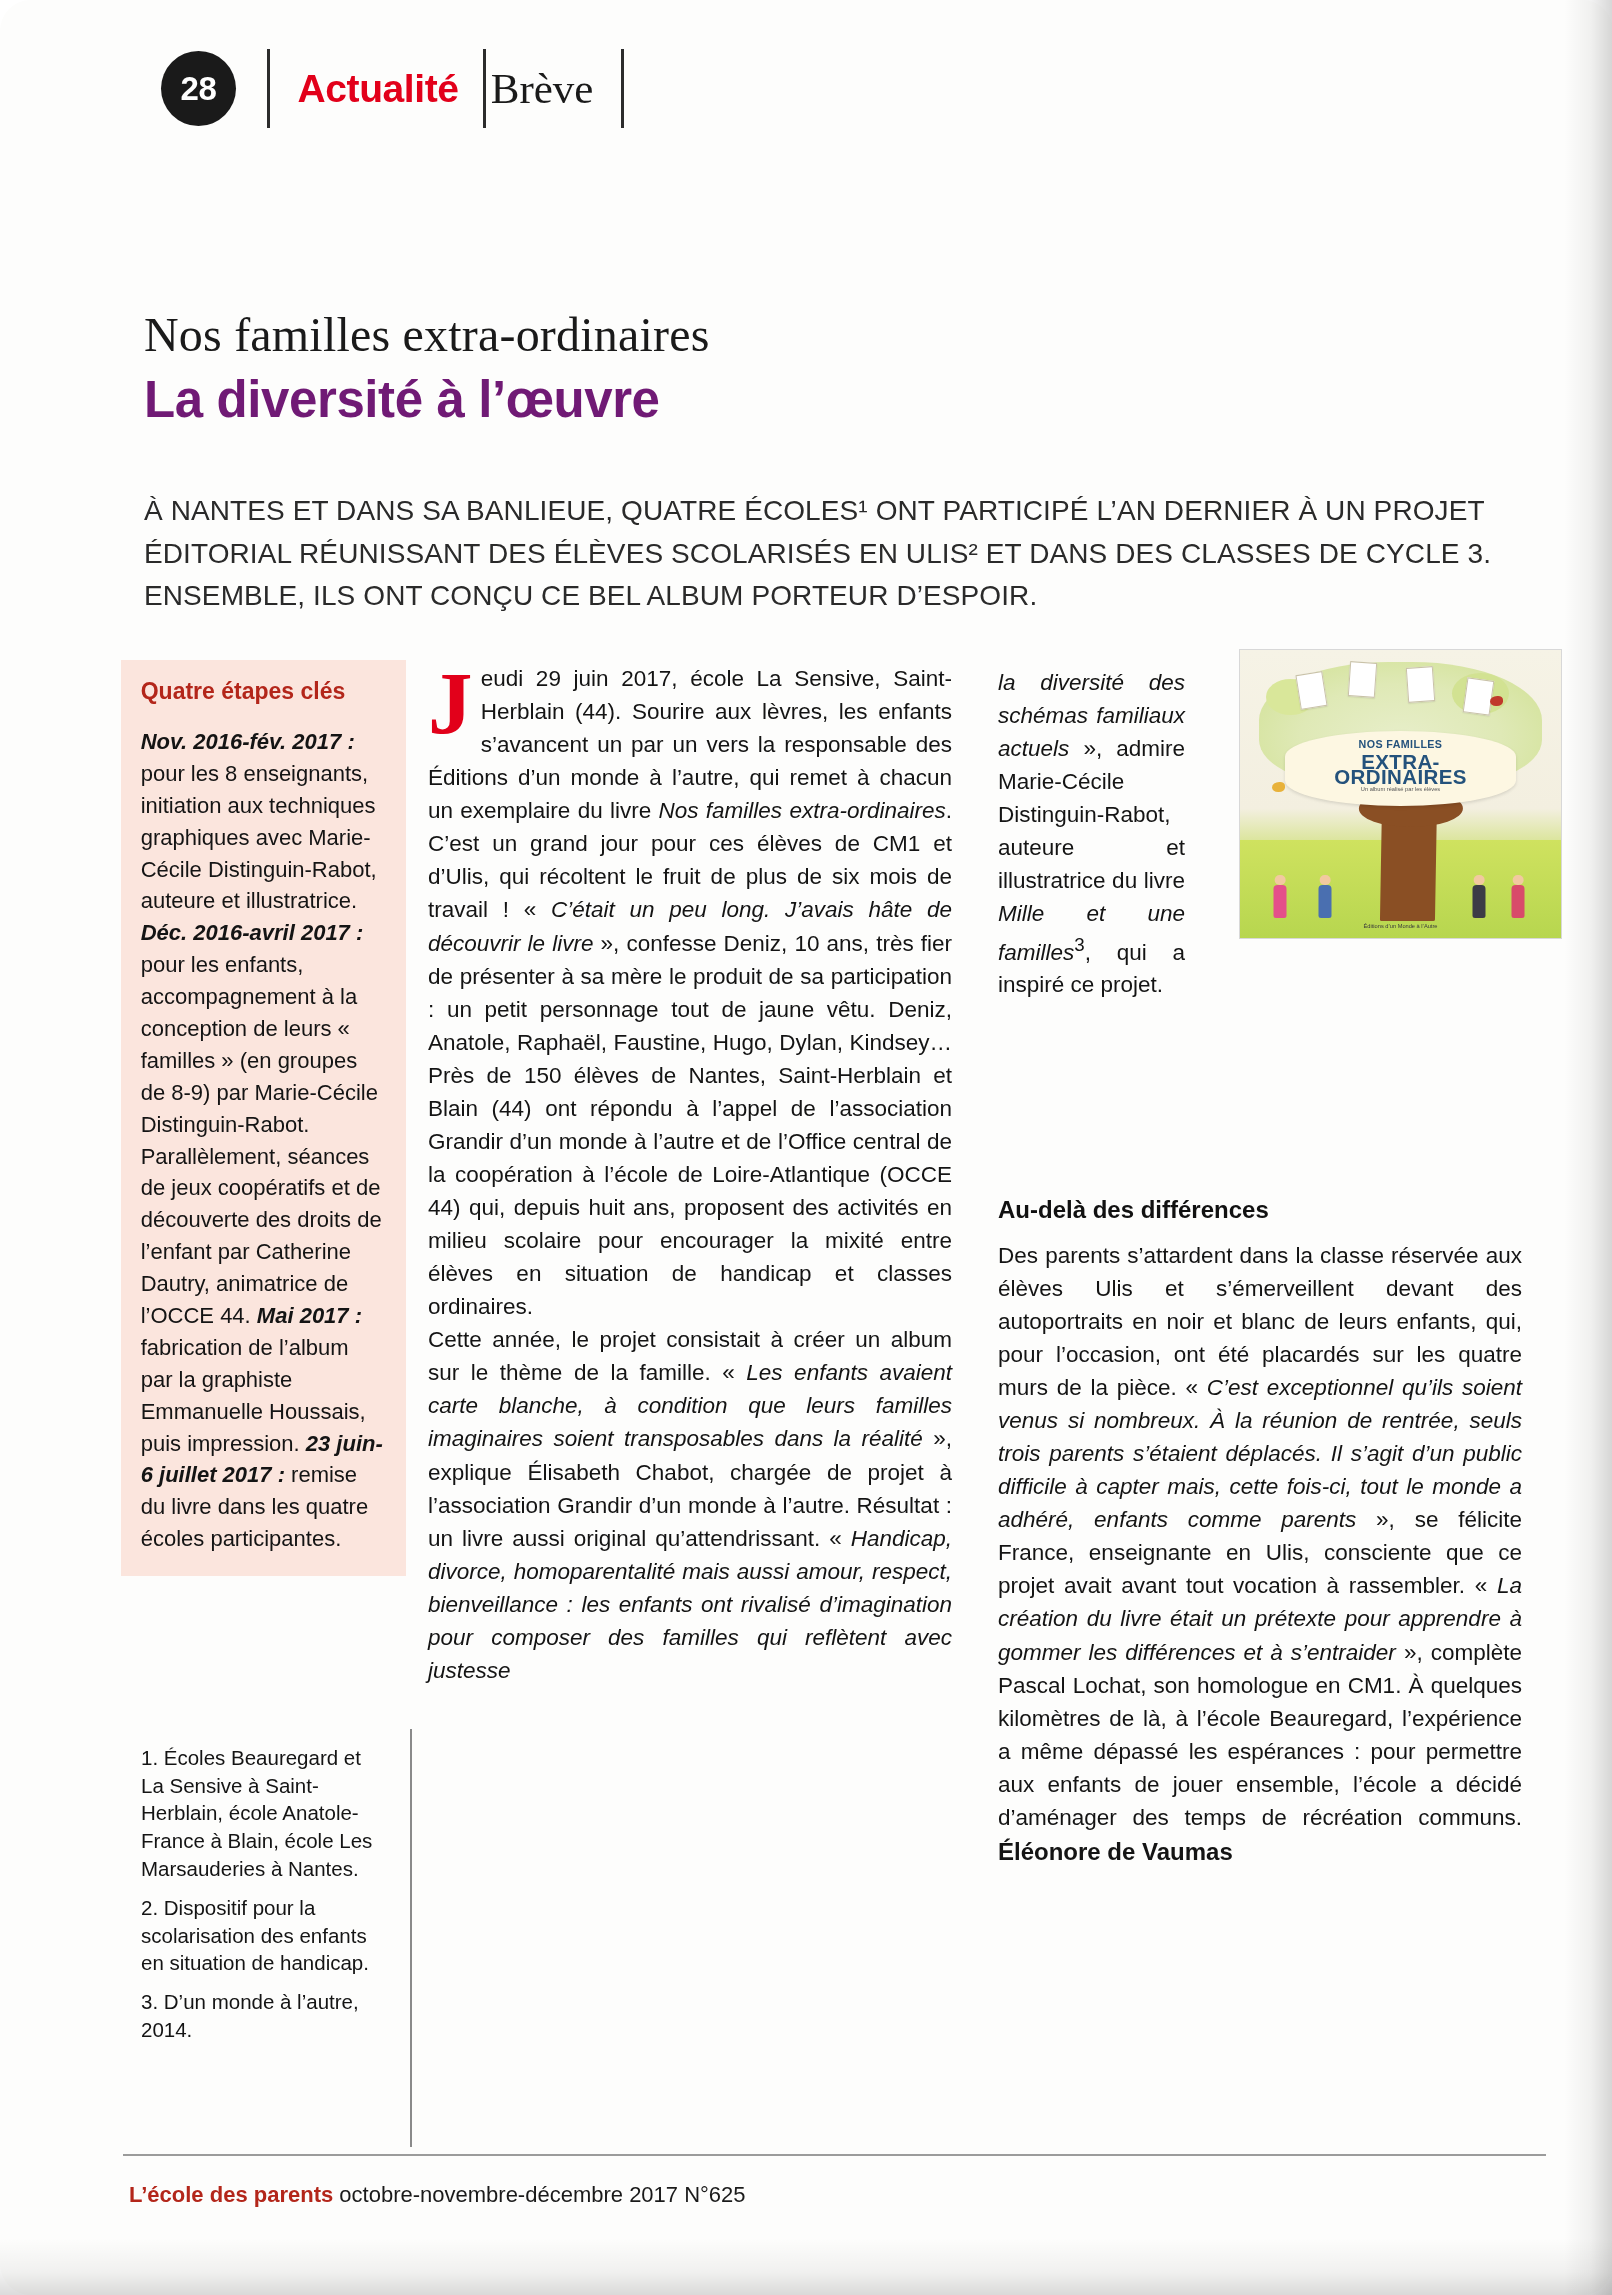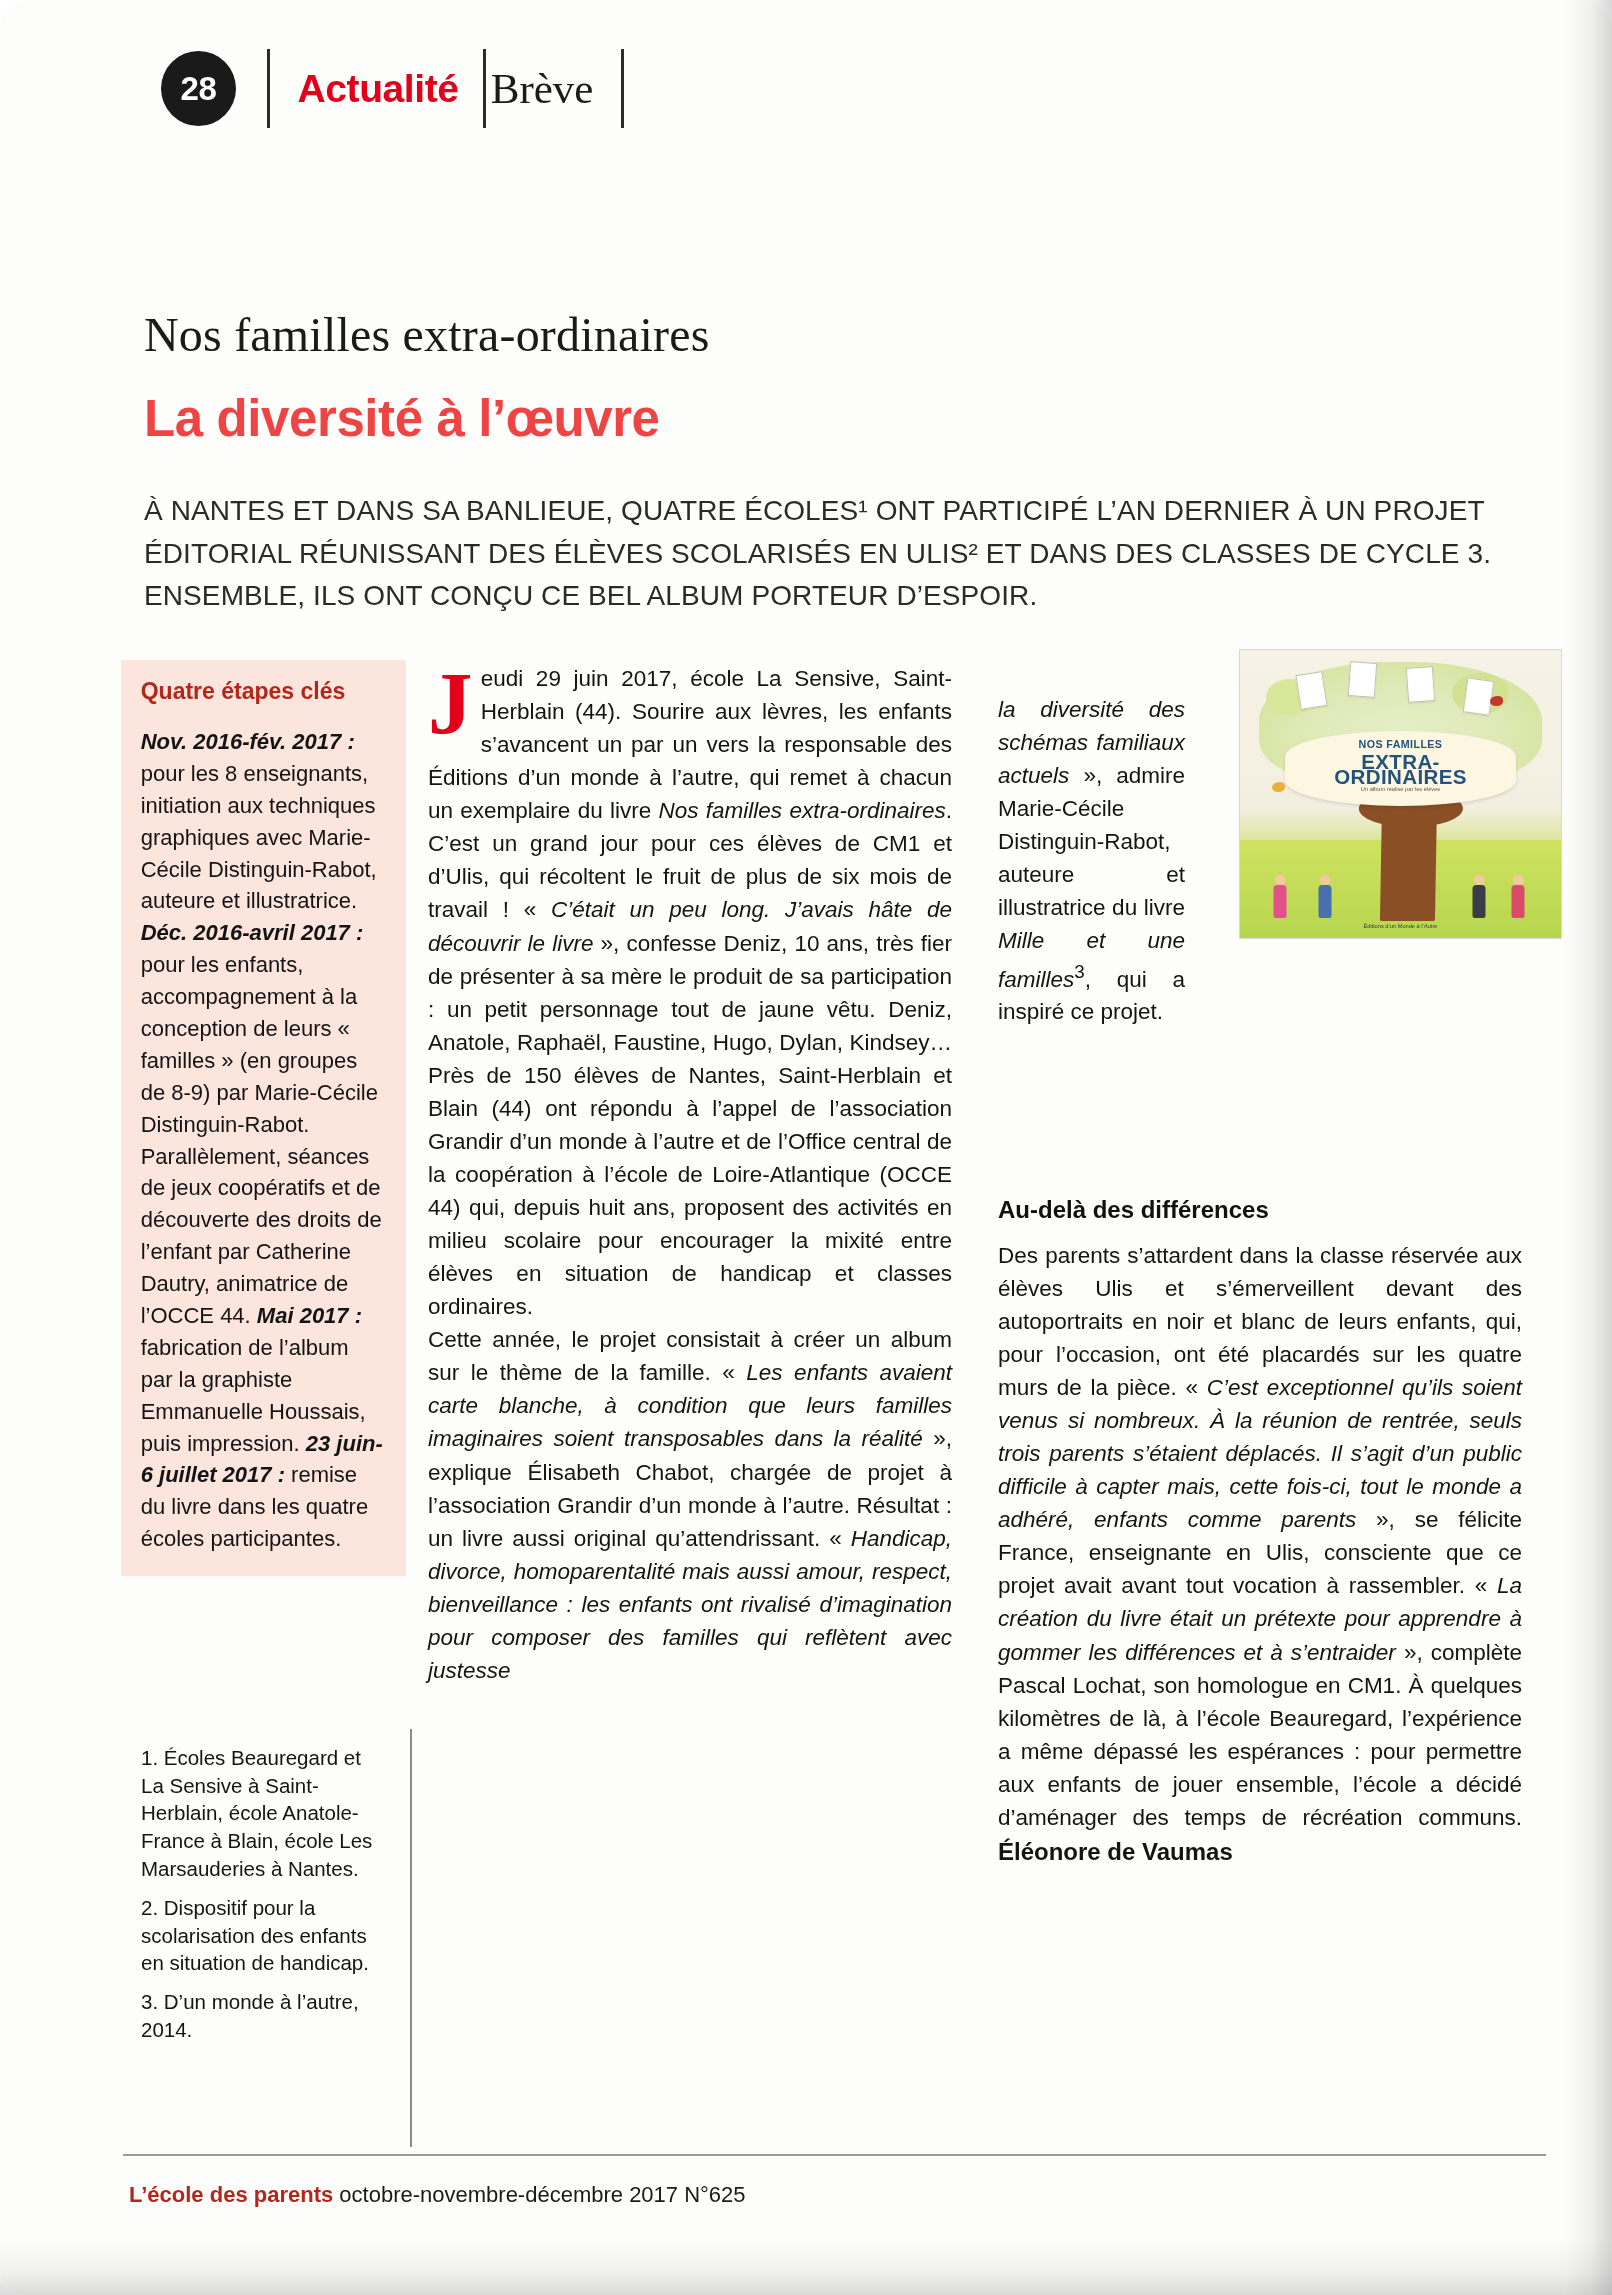--- a/index.html
+++ b/index.html
@@ -87,22 +87,22 @@
   .overline {
     font-family: "Liberation Serif", serif;
     font-size: 48px;
     color: #1a1a1a;
     line-height: 1.05;
     letter-spacing: 0.2px;
   }
   .main-title {
     font-size: 51px;
     font-weight: bold;
-    color: #ef4444;
-    margin-top: 29px;
+    color: #701a75;
+    margin-top: 10px;
     letter-spacing: -0.4px;
   }
   .standfirst {
     position: absolute;
     left: 144px;
     top: 490px;
     width: 1360px;
     font-size: 28px;
     line-height: 1.52;
     color: #2a2a2a;
@@ -175,21 +175,21 @@
     line-height: 0.82;
     font-weight: bold;
     color: #e2001a;
     margin: 4.9px 8.2px 0 0;
   }
   .col-main em, .col-right em { font-style: italic; }
 
   
   .col-right-top {
     left: 998px;
-    top: 693px;
+    top: 666px;
     width: 187px;
   }
   .col-right {
     left: 998px;
     top: 1192px;
     width: 524px;
   }
   .subhead {
     font-size: 24px;
     font-weight: bold;

